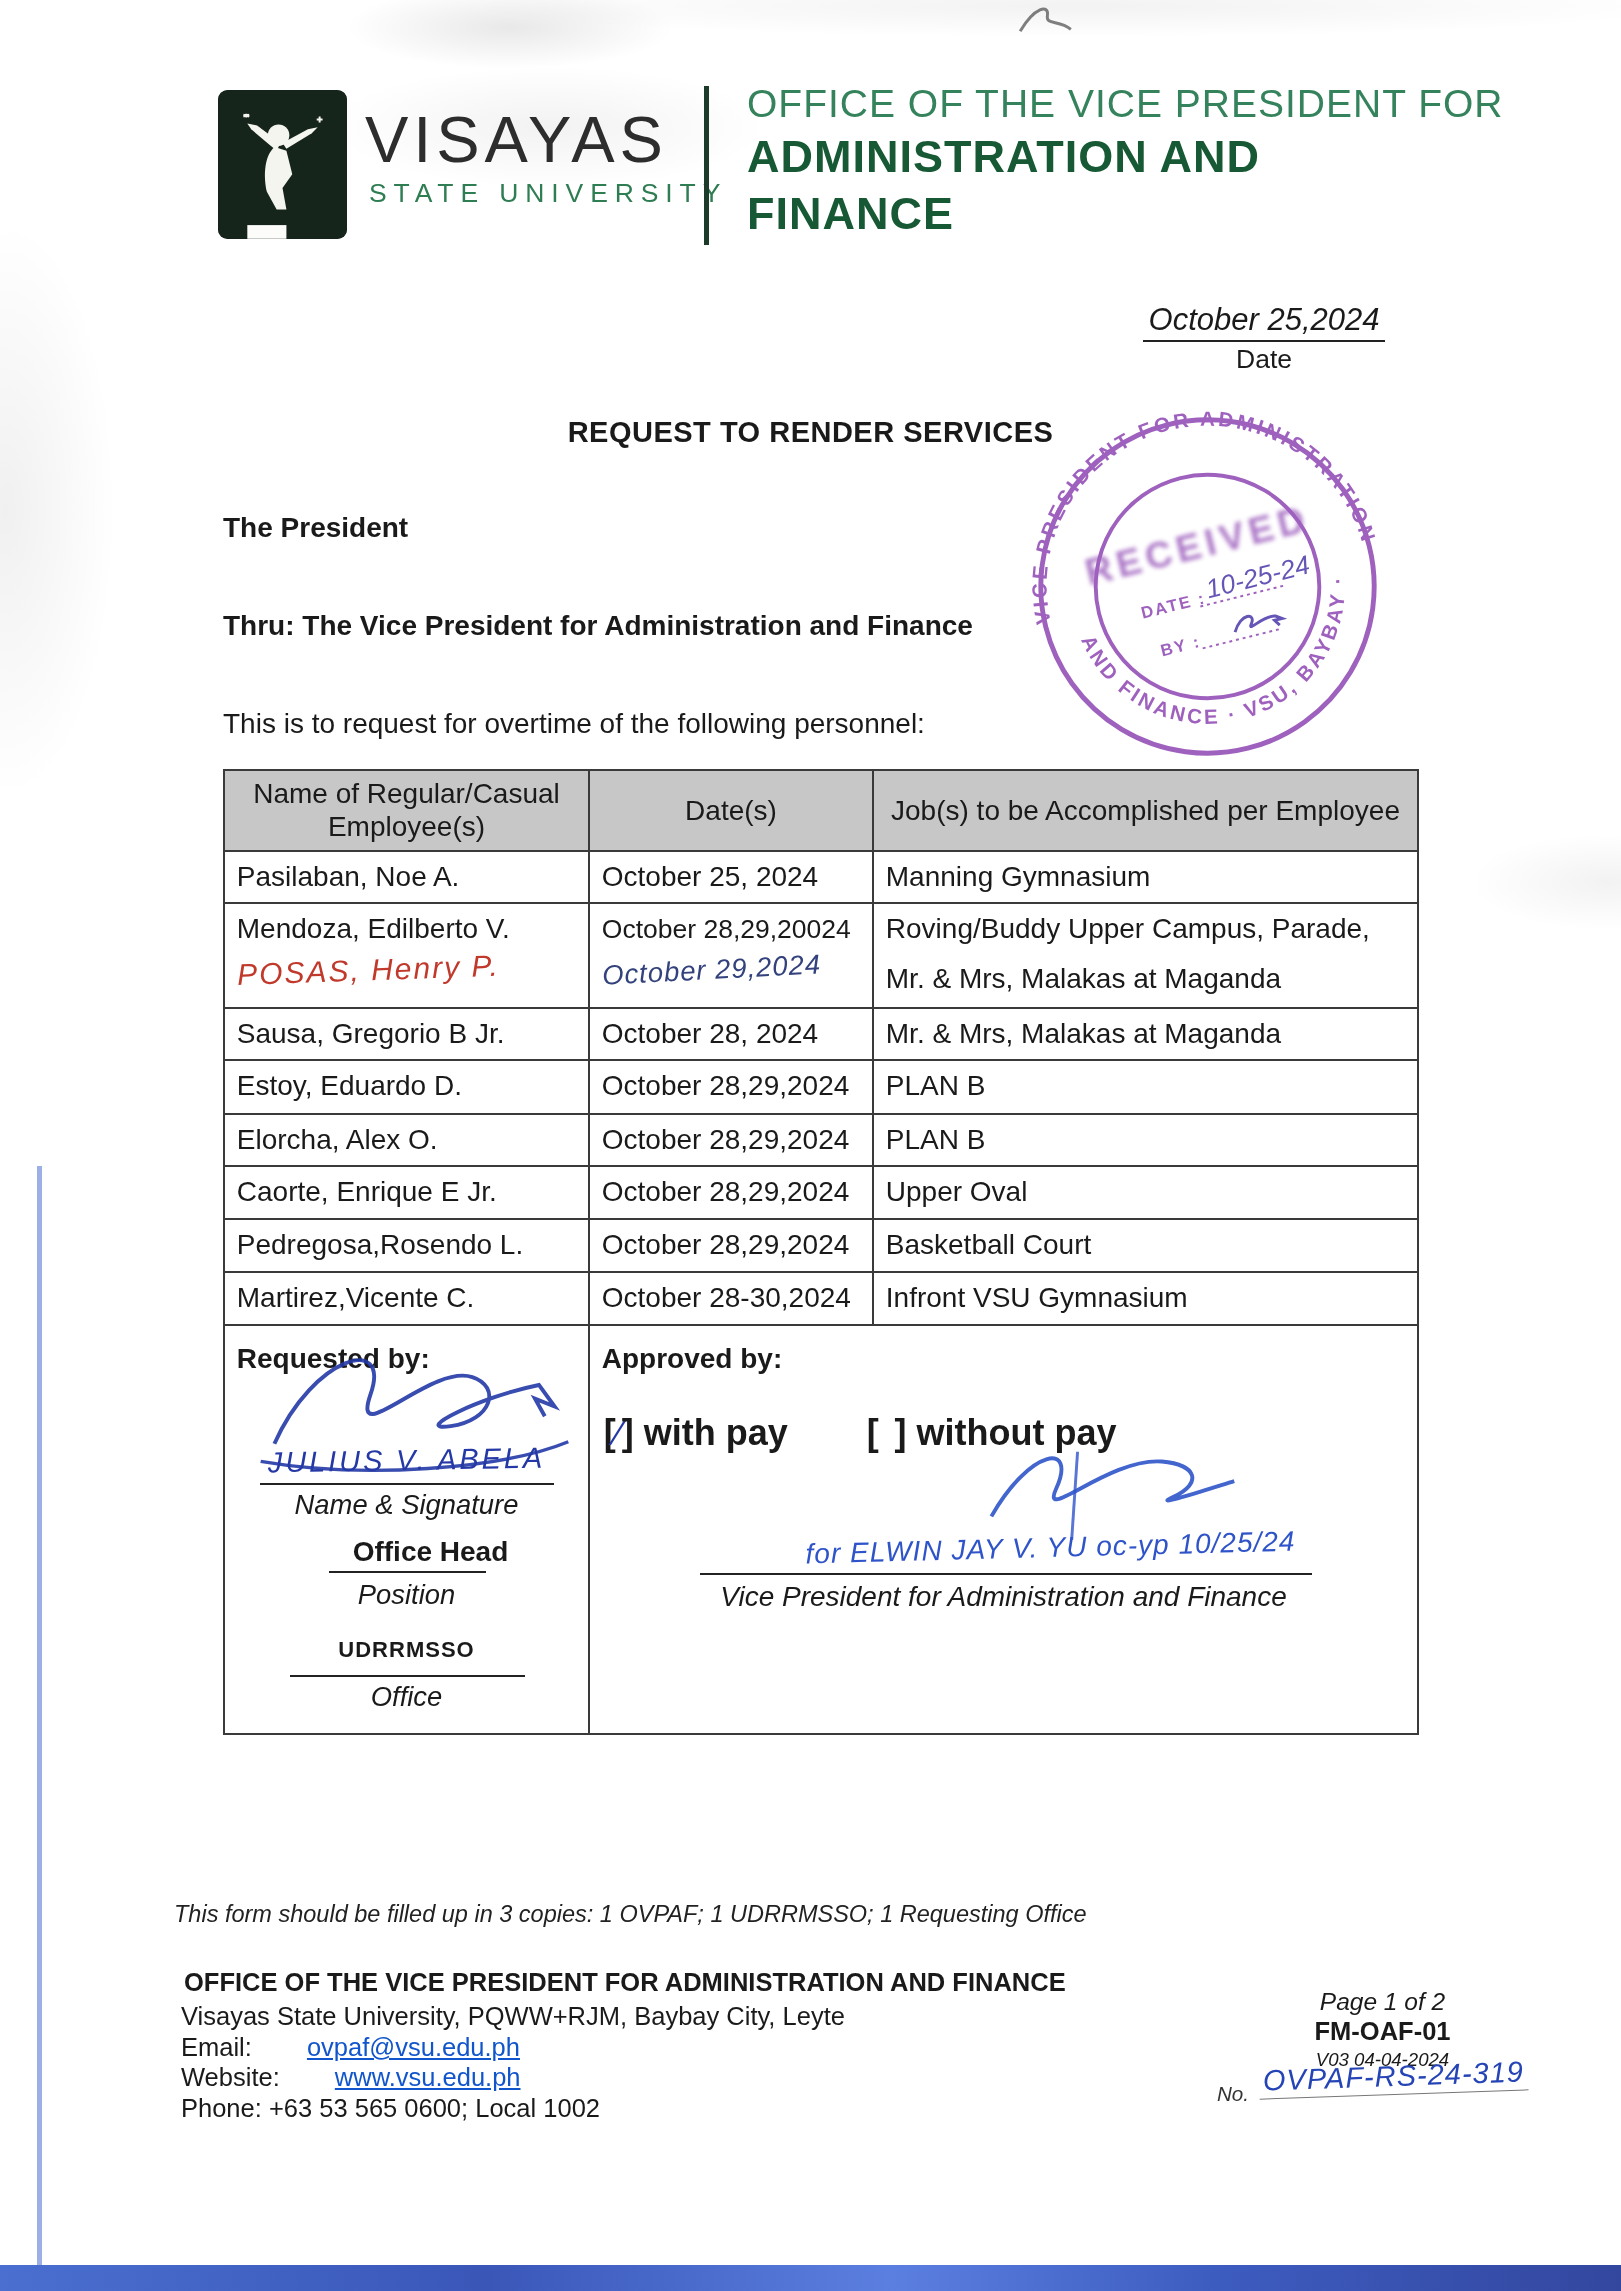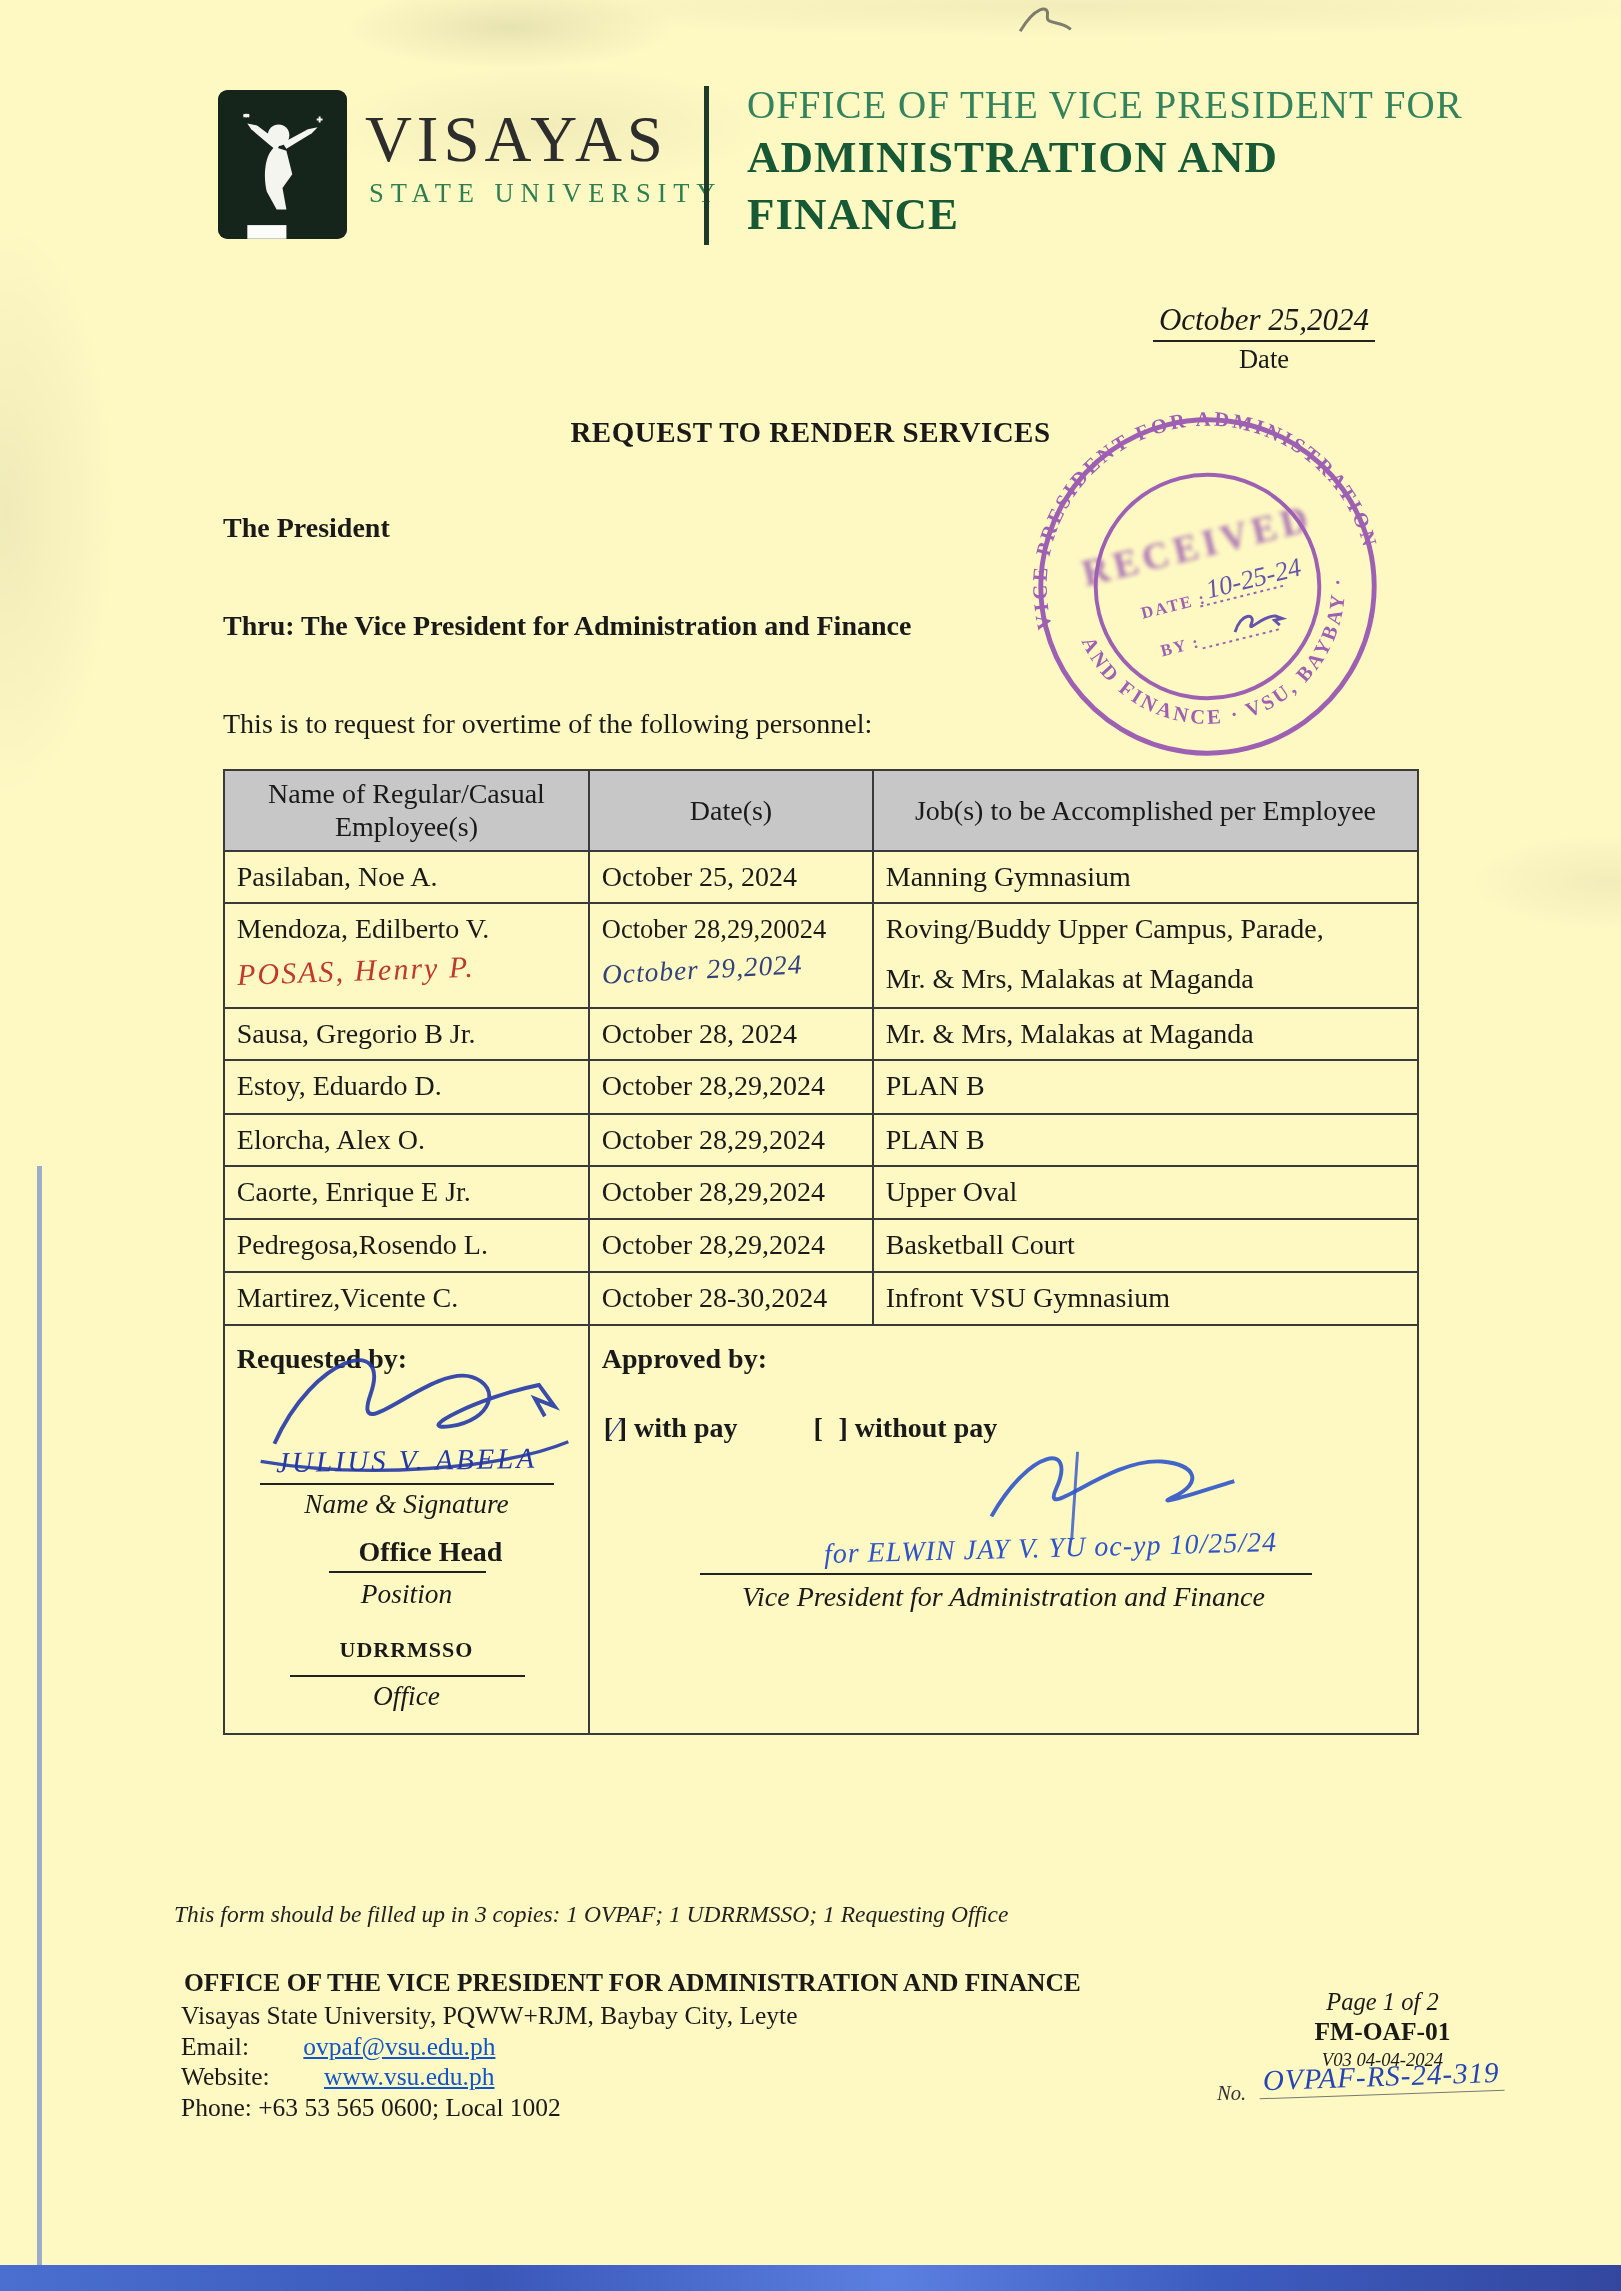--- a/index.html
+++ b/index.html
@@ -1,17 +1,17 @@
 <!DOCTYPE html>
 <html><head>
 <meta charset="utf-8">
 <style>
   html,body{margin:0;padding:0;background:#e8e8e6;}
-  .page{position:relative;width:1621px;height:2292px;margin:0 auto;background:#fef9c3;overflow:hidden;
-        font-family:Liberation Serif, serif;color:#1a1a1a;}
+  .page{position:relative;width:1621px;height:2292px;margin:0 auto;background:#ffffff;overflow:hidden;
+        font-family:Liberation Sans, sans-serif;color:#1a1a1a;}
   .abs{position:absolute;}
 
   
   .scan-shadows{position:absolute;inset:0;pointer-events:none;background:
     radial-gradient(235px 59px at 510px 27.4px, rgba(0,0,0,.09), transparent 70%),
     radial-gradient(314px 88px at 549px 127px, rgba(0,0,0,.05), transparent 70%),
     radial-gradient(157px 412px at 5.9px 510px, rgba(0,0,0,.06), transparent 70%),
     radial-gradient(882px 45px at 1078px 5.9px, rgba(0,0,0,.05), transparent 70%),
     radial-gradient(196px 69px at 1607px 882px, rgba(0,0,0,.05), transparent 70%);}
   .bottom-band{position:absolute;left:0;right:0;bottom:0;height:27.4px;
@@ -62,21 +62,21 @@
   .sig-line{border-top:2px solid #222;margin:0 auto;}
   .l-name-line{position:absolute;left:35px;top:157px;width:294px;}
   .l-name-label{position:absolute;left:0;top:161px;width:100%;text-align:center;font-style:italic;font-size:27.4px;}
   .l-pos-value{position:absolute;left:0;top:208px;width:100%;text-align:center;font-weight:700;font-size:28px;margin-left:24px;}
   .l-pos-line{position:absolute;left:104px;top:245px;width:157px;}
   .l-pos-label{position:absolute;left:0;top:251px;width:100%;text-align:center;font-style:italic;font-size:27.4px;}
   .l-off-value{position:absolute;left:0;top:310px;width:100%;text-align:center;font-weight:700;font-size:22px;letter-spacing:1px;}
   .l-off-line{position:absolute;left:65px;top:349px;width:235px;}
   .l-off-label{position:absolute;left:0;top:353px;width:100%;text-align:center;font-style:italic;font-size:27.4px;}
 
-  .pay-line{position:absolute;left:13.7px;top:84px;font-weight:700;font-size:28px;}
+  .pay-line{position:absolute;left:13.7px;top:84px;font-weight:700;font-size:36px;}
   .pay-line .mark{color:#2438a6;font-weight:400;}
   .pay-gap{display:inline-block;width:15.7px;}
   .pay-sep{display:inline-block;width:69px;}
   .app-sig-svg{position:absolute;left:372px;top:106px;width:284px;height:110px;}
   .app-hand{position:absolute;left:147px;top:204px;width:627px;text-align:center;color:#2f54c9;
     font-style:italic;font-size:28px;letter-spacing:1px;transform:rotate(-1.5deg);}
   .app-line{position:absolute;left:110px;top:247px;width:612px;}
   .app-label{position:absolute;left:0;top:253px;width:100%;text-align:center;font-style:italic;font-size:28px;}
 
   

